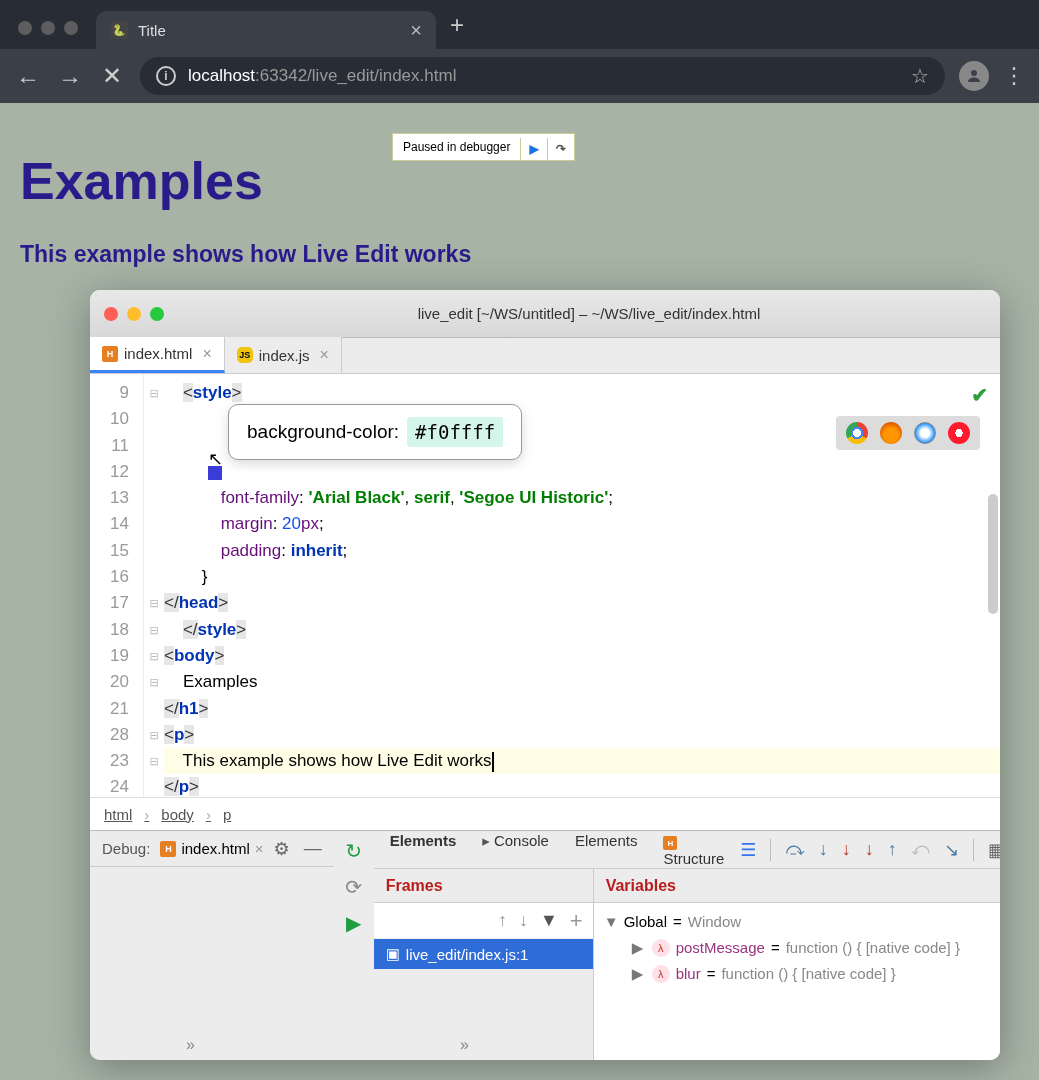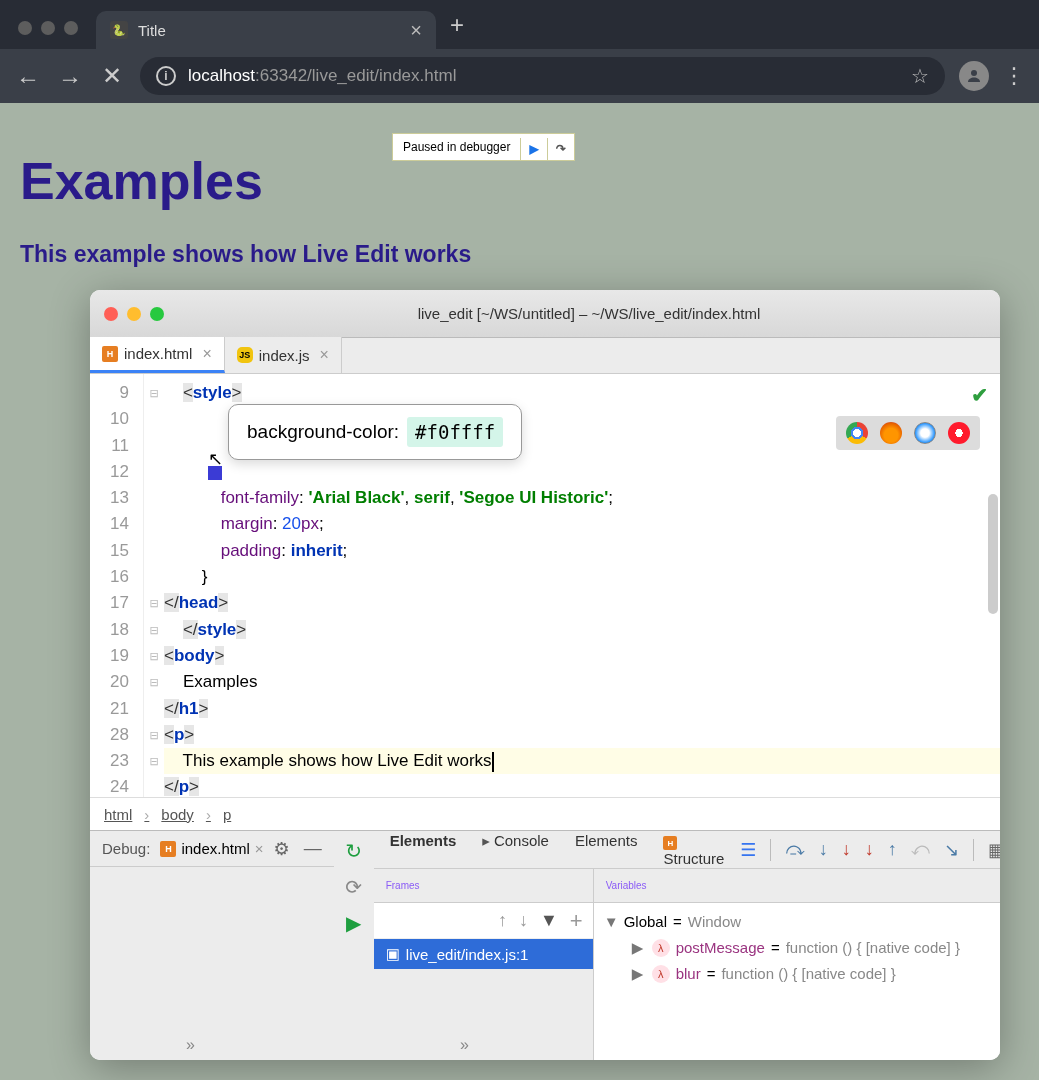--- a/index.html
+++ b/index.html
@@ -97,21 +97,21 @@
 .dbg-tablist { display:flex; gap:22px; padding: 0 14px; }
 .dbg-tab { cursor:pointer; color:#333; padding: 8px 2px; }
 .dbg-tab.active { border-bottom: 3px solid #3b82f6; font-weight:600; }
 .dbg-icons { display:flex; gap:14px; margin-left:auto; padding-right:14px; color:#4a7aa6; font-size:18px; align-items:center; }
 .dbg-icons span { cursor:pointer; }
 .dbg-icons .sep { width:1px; height:22px; background:#bbb; }
 
 .frames-var { flex:1; display:flex; }
 .frames { width: 220px; border-right:1px solid #ccc; display:flex; flex-direction:column; }
 .vars { flex:1; display:flex; flex-direction:column; }
-.panel-head { height:34px; background:#ececec; border-bottom:1px solid #ccc; display:flex; align-items:center; padding:0 12px; font-size:10px; color:#8b5cf6; }
+.panel-head { height:34px; background:#ececec; border-bottom:1px solid #ccc; display:flex; align-items:center; padding:0 12px; font-size:16px; color:#b91c1c;font-weight:bold; }
 .frames-tools { height: 36px; display:flex; align-items:center; justify-content:flex-end; gap:12px; padding: 0 10px; color:#999; font-size:18px; border-bottom:1px solid #eee; background:#fff; }
 .frame-item { background:#2e6cd8; color:#fff; padding:6px 12px; font-size:15px; display:flex; align-items:center; gap:6px; }
 .vars-list { background:#fff; flex:1; font-family: 'Menlo',monospace; font-size:15px; padding: 6px 10px; line-height: 26px; }
 .vars-list .row { display:flex; align-items:center; gap:6px; }
 .vars-list .tri { color:#777; width:14px; }
 .vars-list .lam { width:18px; height:18px; border-radius:50%; background:#ffe0e6; color:#c0392b; display:flex; align-items:center; justify-content:center; font-size:11px; }
 .vars-list .name { color:#9a3480; }
 .vars-list .val { color:#888; }
 .more-dots { position:absolute; bottom:6px; left:370px; color:#888; }
 .more-dots2 { position:absolute; bottom:6px; left:96px; color:#888; }

